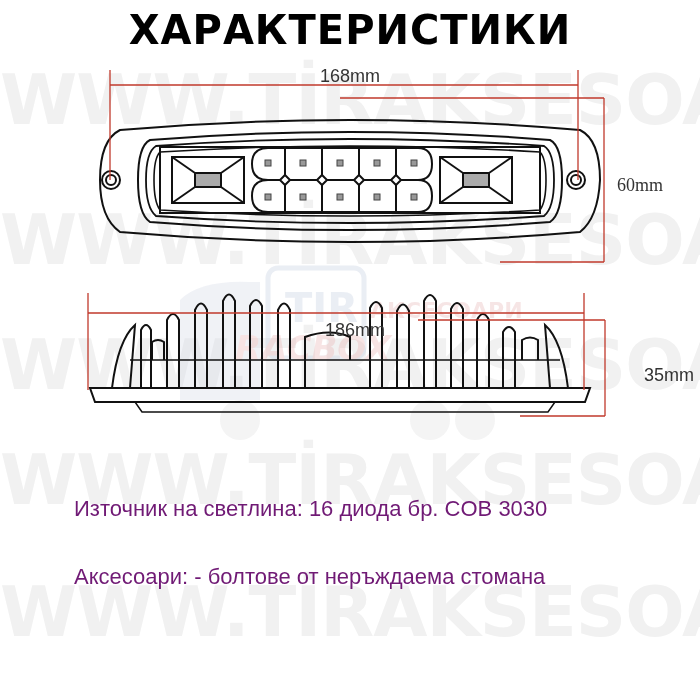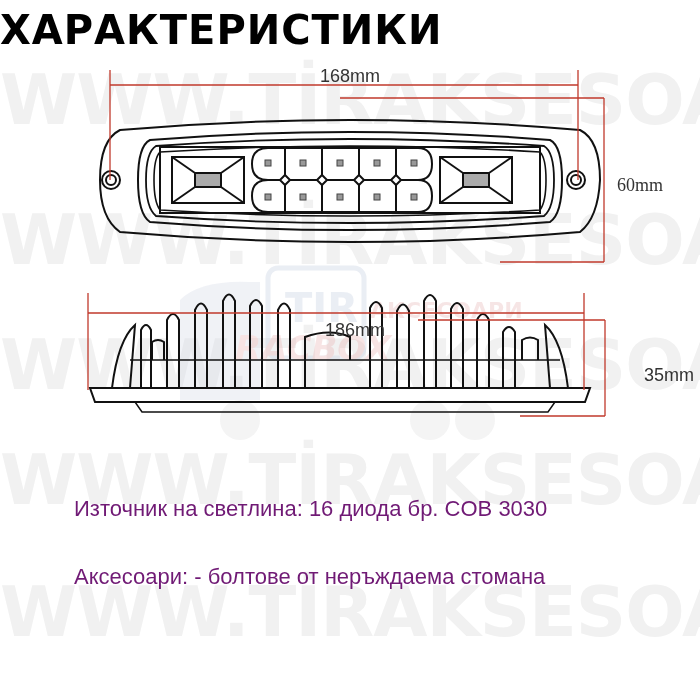--- a/index.html
+++ b/index.html
@@ -1,21 +1,21 @@
 <!DOCTYPE html>
 <html><head>
   <meta charset="utf-8">
   <style>
     html, body { margin: 0; padding: 0; }
     body {
       width: 700px; height: 700px; background: #ffffff; position: relative; overflow: hidden;
       font-family: "Liberation Sans", sans-serif; color: #111;
     }
     .title {
-      position: absolute; left: 0; top: 2px; width: 700px; text-align: left;
+      position: absolute; left: 0; top: 2px; width: 700px; text-align: center;
       font-family: "DejaVu Sans", sans-serif; font-weight: bold; font-size: 40px;
       letter-spacing: 1px; color: #000; line-height: 56px;
     }
     .watermark {
       position: absolute; left: 0; width: 700px; text-align: center;
       font-family: "DejaVu Sans", sans-serif; font-weight: bold; font-size: 70px;
       color: #f1f1f1; letter-spacing: -1px; white-space: nowrap; line-height: 80px;
     }
     svg.drawing { position: absolute; left: 0; top: 0; }
     .dim-label {

